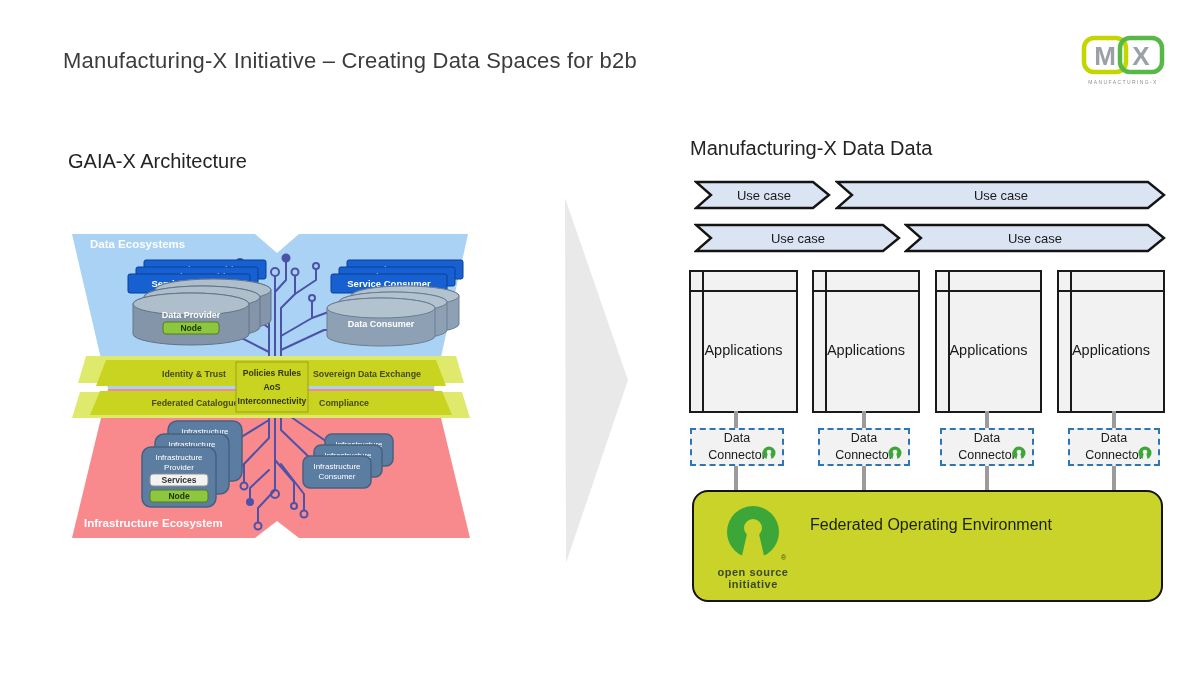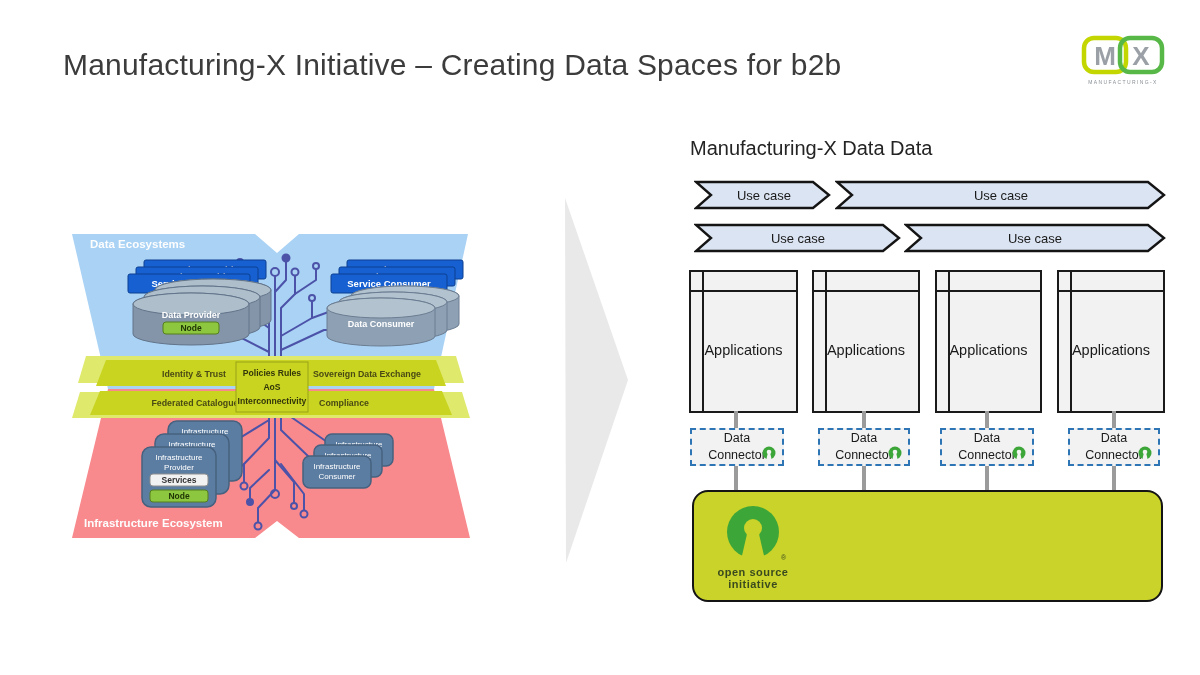--- a/index.html
+++ b/index.html
@@ -1,19 +1,19 @@
 <!DOCTYPE html>
 <html><head>
 <meta charset="utf-8">
 <style>
   html,body{margin:0;padding:0;background:#fff;}
   .slide{position:relative;width:1200px;height:675px;background:#fff;overflow:hidden;
          font-family:"Liberation Sans",sans-serif;color:#262626;}
   .abs{position:absolute;}
-  .slide-title{left:63px;top:48px;font-size:30px;font-weight:400;color:#3c3c3c;letter-spacing:.2px;}
+  .slide-title{left:63px;top:48px;font-size:22px;font-weight:400;color:#3c3c3c;letter-spacing:.2px;}
   .section-heading{font-size:20px;font-weight:400;color:#242424;}
   .gaia-heading{left:68px;top:150px;}
   .ds-heading{left:690px;top:137px;}
   .uc-text{font-size:13px;fill:#1a1a1a;}
   .app-box{background:#f2f2f2;border:2.2px solid #1a1a1a;box-sizing:border-box;}
   .app-vline{position:absolute;top:0;bottom:0;left:11px;width:2.2px;background:#1a1a1a;}
   .app-hline{position:absolute;left:0;right:0;top:18px;height:2.2px;background:#1a1a1a;}
   .app-label{position:absolute;inset:0;display:flex;align-items:center;justify-content:center;
              padding-top:16px;font-size:14.5px;color:#1a1a1a;}
   .conn-line{background:#9b9b9b;width:4px;}
@@ -33,20 +33,21 @@
   <div class="abs slide-title">Manufacturing-X Initiative – Creating Data Spaces for b2b</div>
 
   <svg class="abs" style="left:1080px;top:34px;" width="86" height="58" viewBox="0 0 86 58">
     <rect x="4" y="4" width="42" height="34" rx="10" fill="none" stroke="#c3d600" stroke-width="4.5"></rect>
     <rect x="40" y="4" width="42" height="34" rx="10" fill="none" stroke="#58b847" stroke-width="4.5"></rect>
     <text x="25" y="31" font-size="26" font-weight="bold" fill="#9aa0a6" text-anchor="middle">M</text>
     <text x="61" y="31" font-size="26" font-weight="bold" fill="#9aa0a6" text-anchor="middle">X</text>
     <text x="43" y="50" font-size="5" letter-spacing="1.4" fill="#8a9096" text-anchor="middle">MANUFACTURING-X</text>
   </svg>
 
+  <div class="abs section-heading gaia-heading">GAIA-X Architecture</div>
   <div class="abs section-heading ds-heading">Manufacturing-X Data Data</div>
 
   <svg class="abs" style="left:72px;top:232px;" width="398" height="308" viewBox="0 0 398 308">
 
     <polygon points="0,2 183,2 205,21 227,2 396,2 362,157 36,157" fill="#a9d2f5"></polygon>
 
     <polygon points="36,157 362,157 398,306 227,306 205,289 183,306 0,306" fill="#f8898d"></polygon>
 
     <g stroke="#4c52a8" stroke-width="2" fill="none" stroke-linecap="round" stroke-linejoin="round">
       <path d="M203,157 V44"></path>
@@ -296,15 +297,16 @@
 
   <div class="abs foe-box" style="left:692px;top:490px;width:471px;height:112px;">
     <svg class="abs" style="left:24px;top:10px;" width="72" height="92" viewBox="0 0 72 92">
       <circle cx="35" cy="30" r="26" fill="#3da639"></circle>
       <circle cx="35" cy="26" r="9" fill="#c9d32a"></circle>
       <path d="M29,32 L23,58 L47,58 L41,32 Z" fill="#c9d32a"></path>
       <text x="63" y="58" font-size="7" fill="#3b4a1e">®</text>
       <text x="35" y="74" font-size="11" font-weight="600" letter-spacing="0.5" fill="#3b4a1e" text-anchor="middle">open source</text>
       <text x="35" y="86" font-size="11" font-weight="600" letter-spacing="0.5" fill="#3b4a1e" text-anchor="middle">initiative</text>
     </svg>
+    <div class="foe-label">Federated Operating Environment</div>
   </div>
 
 </div>
 
 </body></html>

